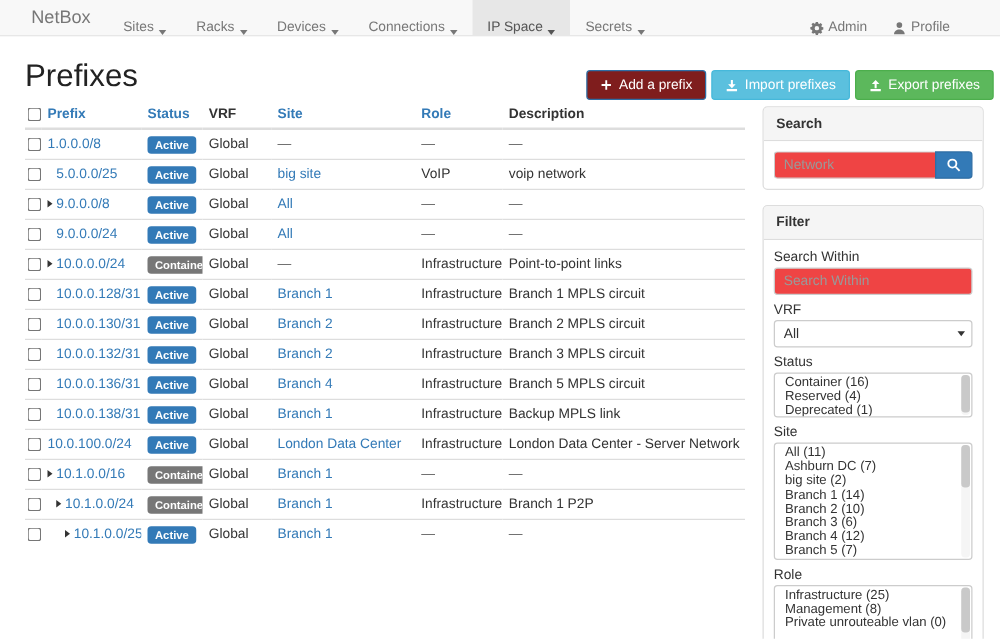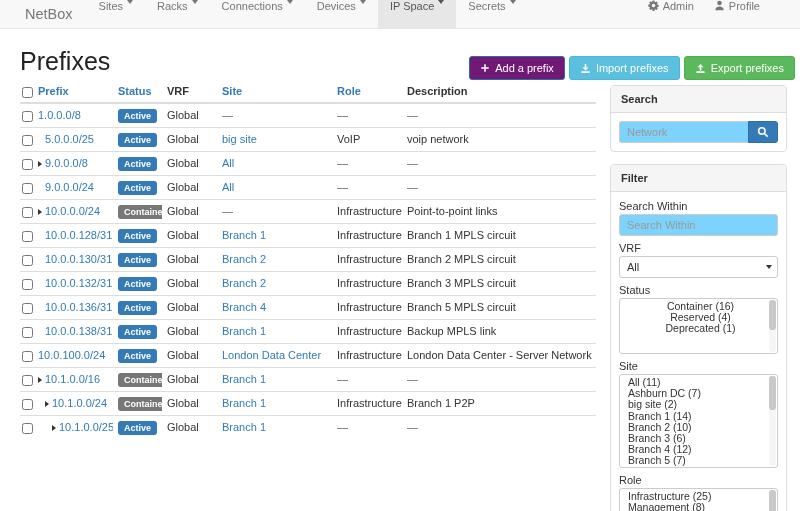--- a/index.html
+++ b/index.html
@@ -14,21 +14,21 @@
   .navbar {
     height: 29px; background: #f8f8f8; border-bottom: 1px solid #e7e7e7;
     display: flex; align-items: stretch;
   }
   .brand {
     color: #777; font-size: 14.5px; padding: 0 14px 0 25px;
     display: flex; align-items: center; cursor: pointer;
   }
   .nav-left { display: flex; align-items: stretch; }
   .nav-item {
-    display: flex; align-items: flex-start; padding: 0 12px; color: #777;
+    display: flex; align-items: flex-end; padding: 0 12px; color: #777;
     font-size: 11px; cursor: pointer; white-space: nowrap;
   }
   .nav-item.active { background: #e7e7e7; color: #555; }
   .caret {
     display: inline-block; width: 0; height: 0; margin-left: 4px;
     border-left: 3.5px solid transparent; border-right: 3.5px solid transparent;
     border-top: 4px solid currentColor;
   }
   .nav-right { margin-left: auto; display: flex; align-items: stretch; padding-right: 10px; }
   .nav-right .nav-item { padding: 0 10px; }
@@ -36,21 +36,21 @@
   .nav-ico svg { fill: #777; }
 
   
   .page { position: relative; padding: 0 13px 0 20px; }
   .actions { position: absolute; top: 9px; right: 5px; display: flex; gap: 4px; }
   .btn {
     display: inline-flex; align-items: center; gap: 5px; color: #fff;
     font-size: 11px; padding: 5px 10px; border-radius: 3px;
     border: 1px solid transparent; cursor: pointer; line-height: 12px;
   }
-  .btn-primary { background: #701a75; border-color: #2e6da4; }
+  .btn-primary { background: #7f1d1d; border-color: #2e6da4; }
   .btn-info    { background: #5bc0de; border-color: #46b8da; }
   .btn-success { background: #5cb85c; border-color: #4cae4c; }
   .page-title { font-size: 25px; font-weight: 400; color: #222; margin-top: 18px; line-height: 28px; }
 
   .columns { display: flex; align-items: flex-start; margin-top: 6px; }
   .main { width: 576px; flex: none; }
   .side { width: 177px; flex: none; margin-left: 14px; margin-top: 4px; }
 
   
   table { width: 100%; border-collapse: collapse; font-size: 11px; table-layout: fixed; }
@@ -82,21 +82,21 @@
     font-weight: bold; font-size: 11px; color: #333; line-height: 12px;
     border-radius: 3px 3px 0 0;
   }
   .panel-body { padding: 8px; }
   .field { margin-bottom: 6px; }
   .field:last-child { margin-bottom: 0; }
   .field > label { display: block; margin-bottom: 2px; font-size: 11px; color: #333; line-height: 12px; }
   .form-input {
     width: 100%; height: 22px; border: 1px solid #ccc; border-radius: 3px;
     padding: 0 7px; font-size: 11px; color: #333; font-family: inherit; min-width: 0;
-    outline: none; background: #7dd3fc;
+    outline: none; background: #ef4444;
   }
   .form-input::placeholder { color: #999; opacity: 1; }
   .input-group { display: flex; }
   .input-group .form-input { border-radius: 3px 0 0 3px; border-right: 0; flex: 1; }
   .search-btn {
     width: 30px; height: 22px; background: #337ab7; border: 1px solid #2e6da4;
     border-radius: 0 3px 3px 0; display: flex; align-items: center; justify-content: center;
     cursor: pointer; flex: none;
   }
   .select-wrap { position: relative; }
@@ -118,21 +118,21 @@
   .listbox .opts { padding-top: 2px; }
   .opt {
     padding: 0 4px 0 8px; font-size: 10.5px; line-height: 11.2px; color: #333;
     white-space: nowrap; cursor: pointer;
   }
   .fake-scroll {
     position: absolute; top: 1px; right: 1px; bottom: 1px; width: 7px;
     background: #f5f5f5; border-radius: 3px;
   }
   .fake-thumb { position: absolute; top: 1px; right: 1px; width: 7px; background: #c9c9c9; border-radius: 3px; cursor: pointer; }
-  .lb-status { height: 56px; text-align: center; }
+  .lb-status { height: 36px; }
   .lb-status .fake-thumb { height: 30px; }
   .lb-site { height: 94px; }
   .lb-site .fake-thumb { height: 34px; }
   .lb-role { height: 60px; }
   .lb-role .fake-thumb { height: 36px; }
 </style>
 </head>
 <body>
 
 <div class="navbar">
@@ -140,25 +140,25 @@
   <div class="nav-left">
       <div class="nav-item">
         <span>Sites</span>
         <span class="caret"></span>
       </div>
       <div class="nav-item">
         <span>Racks</span>
         <span class="caret"></span>
       </div>
       <div class="nav-item">
+        <span>Devices</span>
+        <span class="caret"></span>
+      </div>
+      <div class="nav-item">
         <span>Connections</span>
-        <span class="caret"></span>
-      </div>
-      <div class="nav-item">
-        <span>Devices</span>
         <span class="caret"></span>
       </div>
       <div class="nav-item active">
         <span>IP Space</span>
         <span class="caret"></span>
       </div>
       <div class="nav-item">
         <span>Secrets</span>
         <span class="caret"></span>
       </div>

